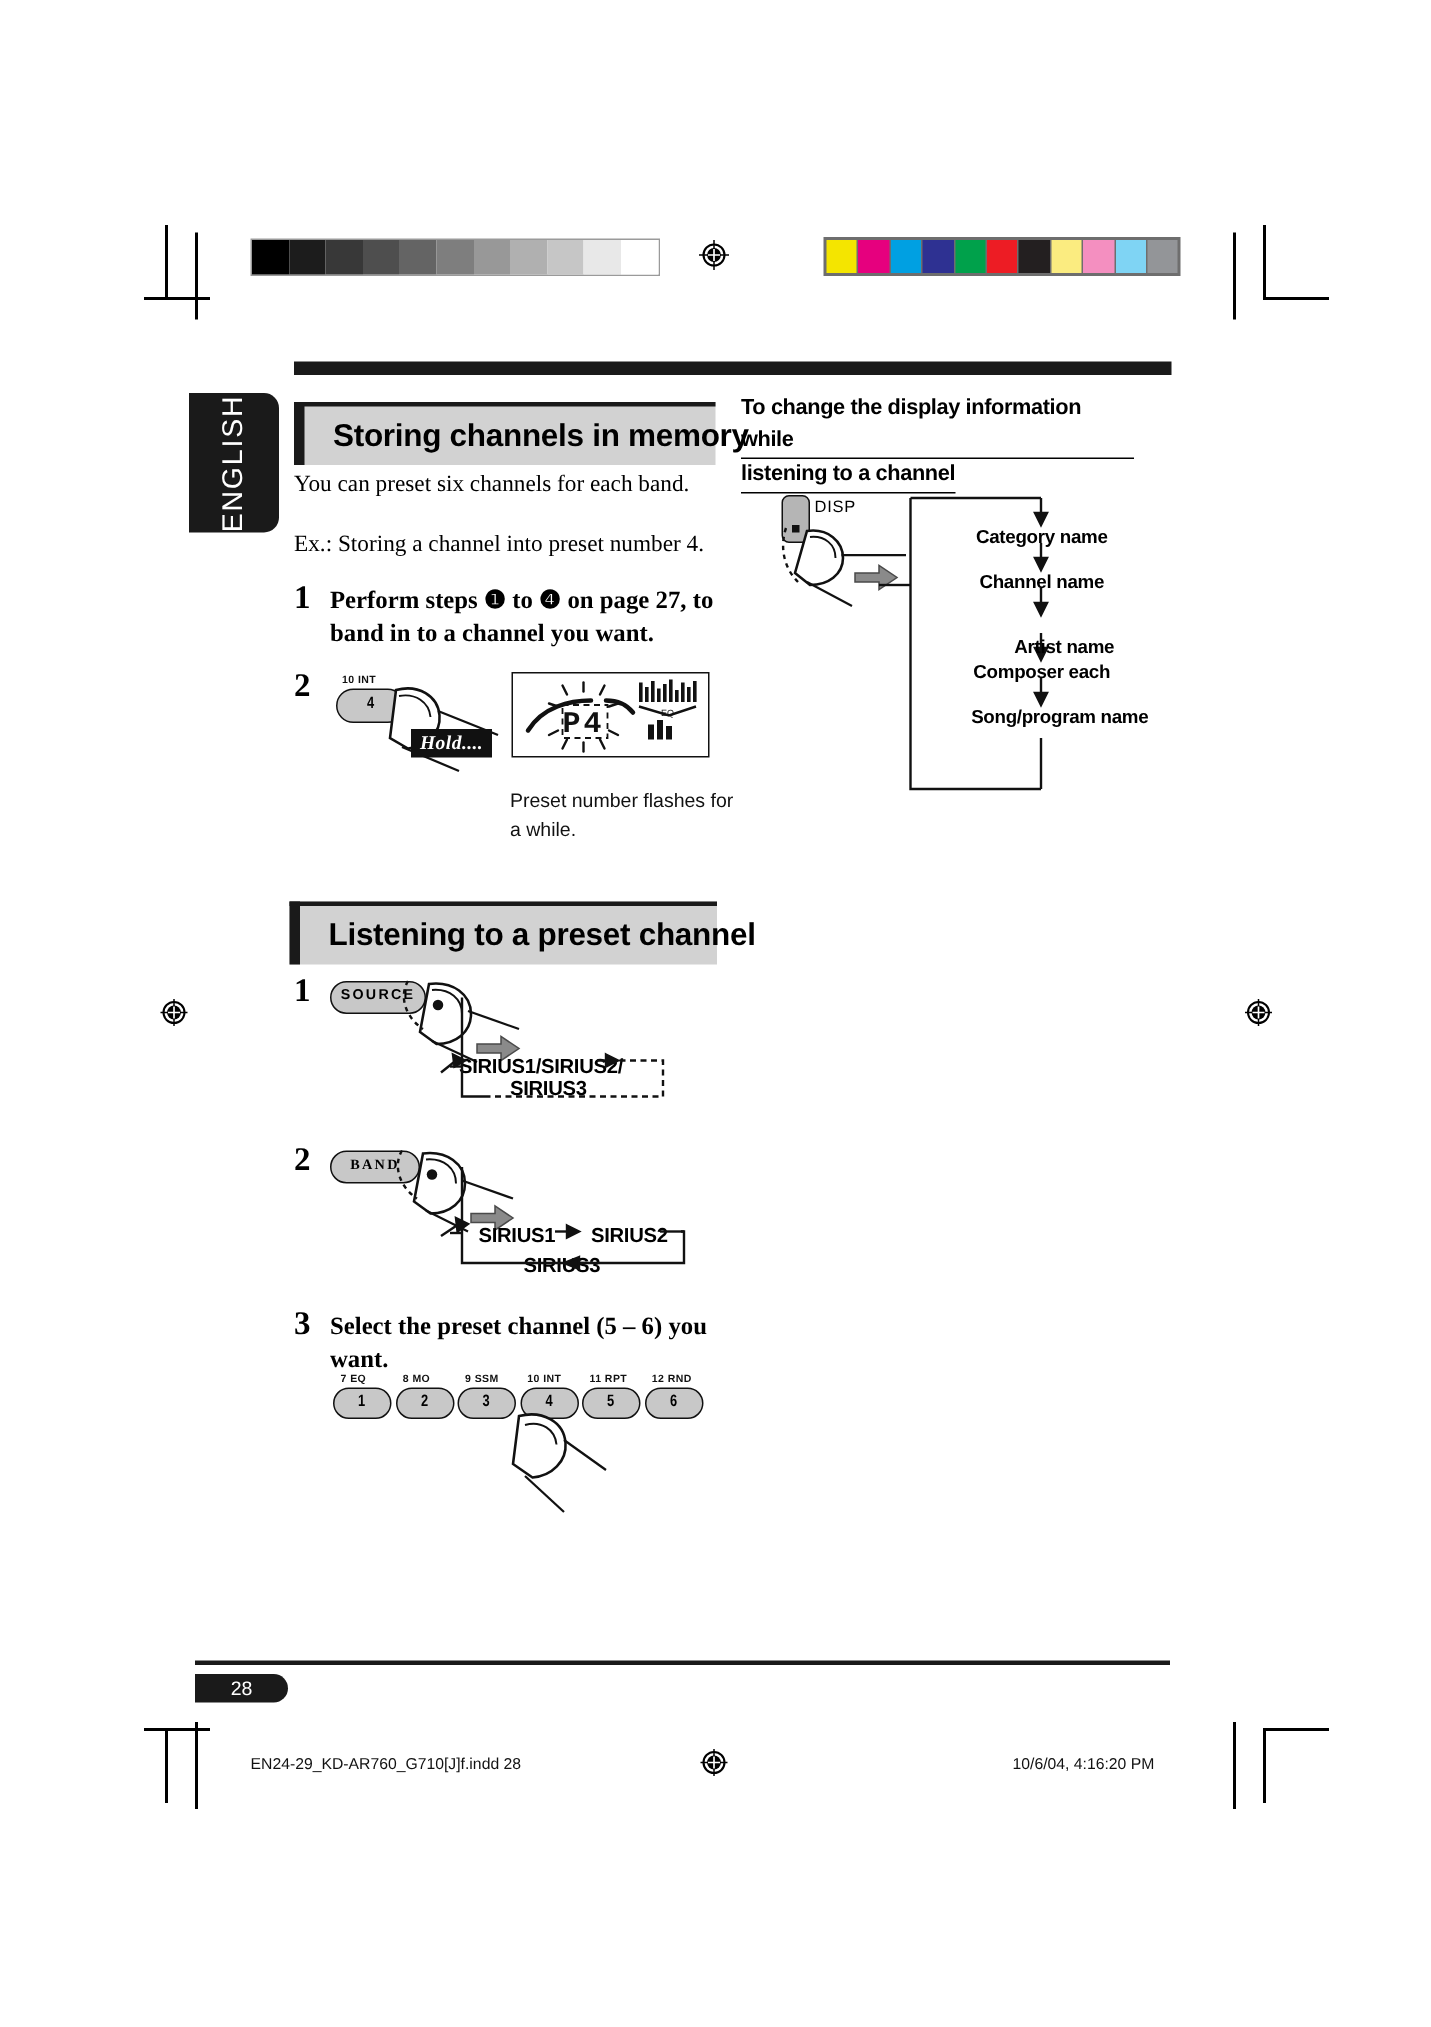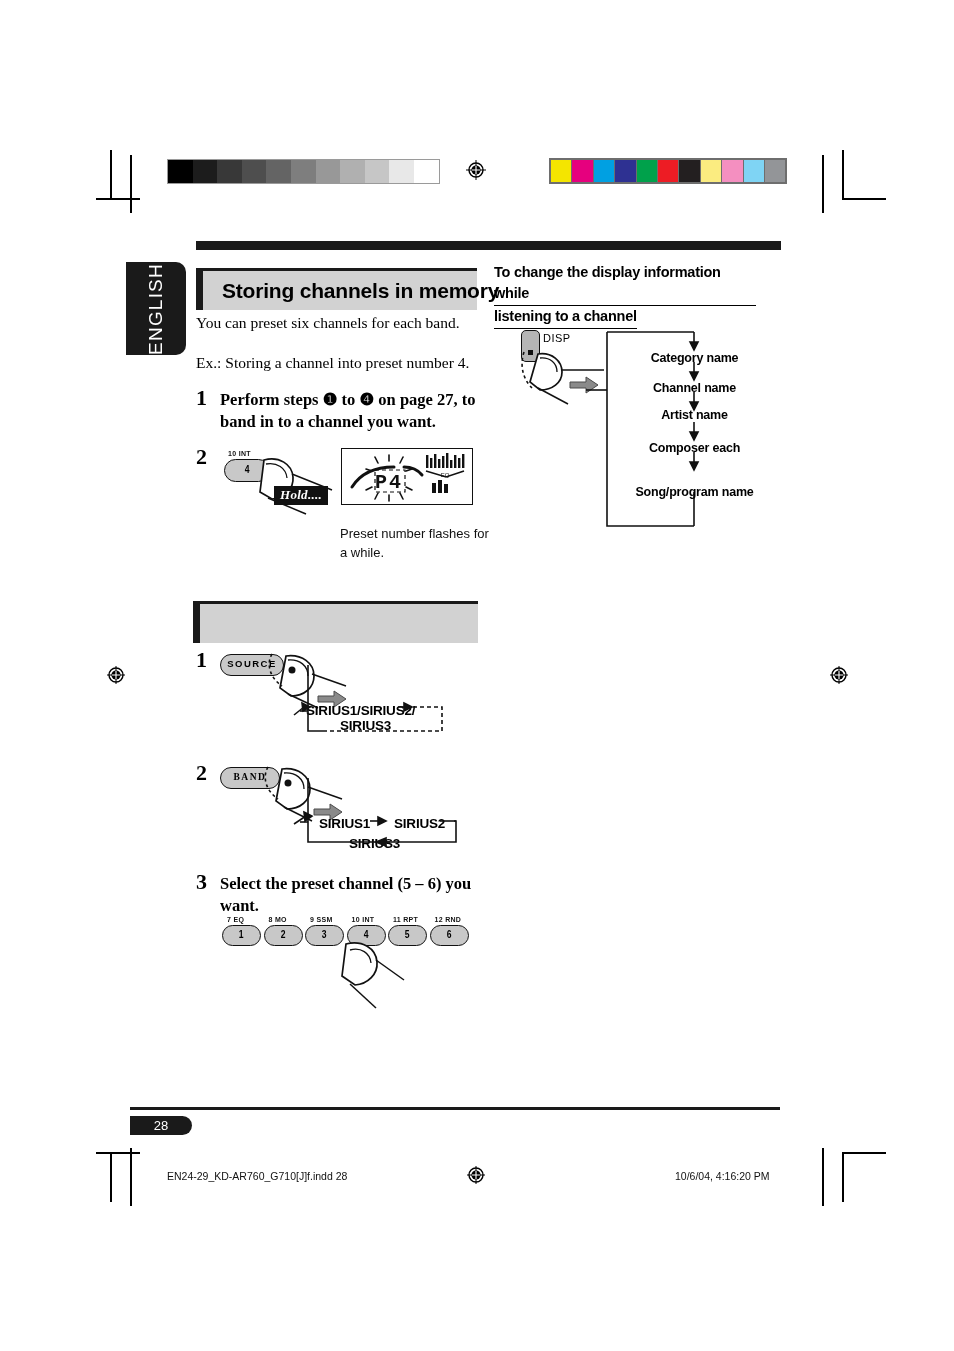--- a/index.html
+++ b/index.html
@@ -294,27 +294,28 @@
         <path d="M92 72 L96 80 L100 72 Z"></path>
       <path d="M96 92 L96 106"></path>
         <path d="M92 102 L96 110 L100 102 Z"></path>
       <path d="M96 122 L96 136"></path>
         <path d="M92 132 L96 140 L100 132 Z"></path>
       <path d="M96 162 L96 196"></path>
     </g>
   </svg>
   <div class="item" style="top:21px;">Category name</div>
   <div class="item" style="top:51px;">Channel name</div>
-  <div class="item" style="top:78px;">Artist name</div>
+  <div class="item" style="top:94px;padding-left:15px;">Artist name</div>
   <div class="item" style="top:111px;">Composer each</div>
-  <div class="item" style="top:155px;">Song/program name</div>
+  <div class="item" style="top:141px;padding-left:12px;">Song/program name</div>
 </div>
 
 <div class="sec" style="left:193px;top:601px;width:285px;">
   <div class="bar"></div>
+  <h2>Listening to a preset channel</h2>
 </div>
 
 <div class="step" style="left:196px;top:651px;">
   <div class="n">1</div>
 </div>
 <div class="btn pill" style="left:220px;top:654px;width:62px;">
   <span>SOURCE</span>
 </div>
 
 <svg class="abs" style="left:262px;top:650px;" width="110" height="70" viewBox="0 0 110 70">

